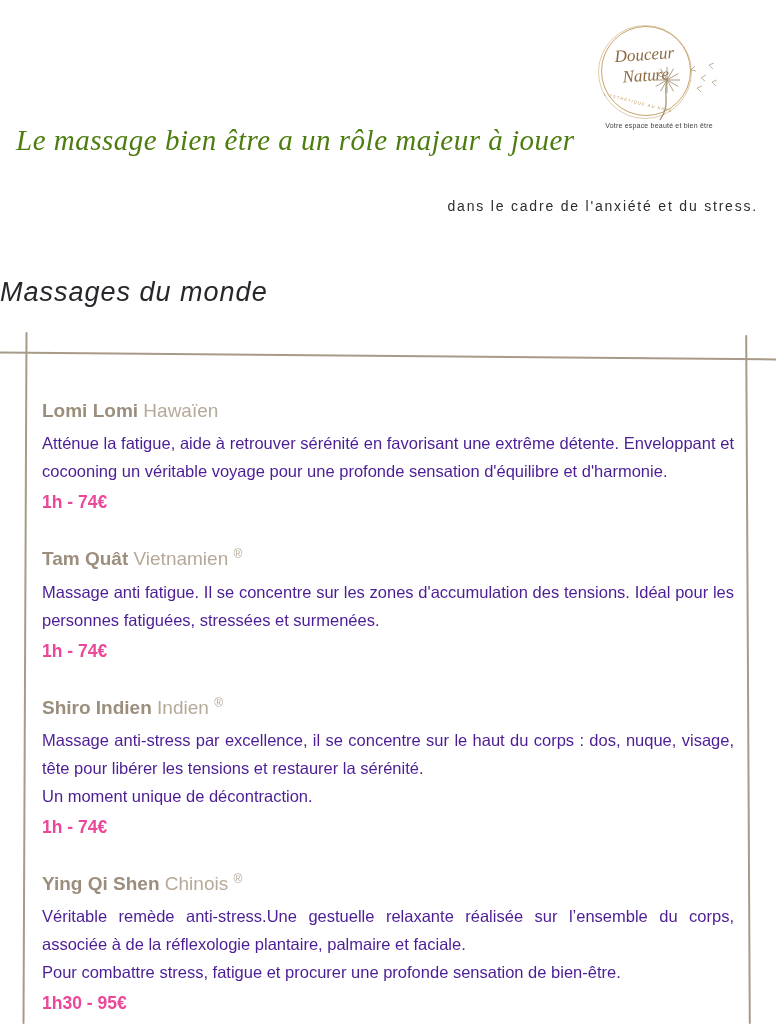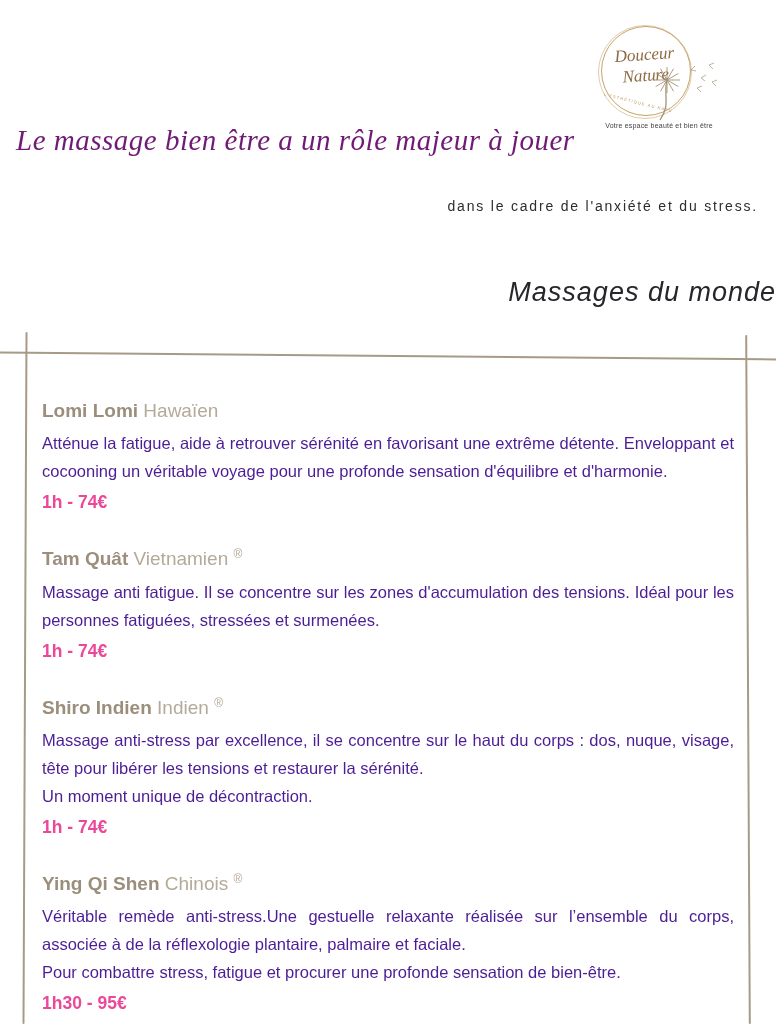--- a/index.html
+++ b/index.html
@@ -29,28 +29,28 @@
   }
   .logo-tagline{
     position:absolute;left:0;top:100px;width:132px;text-align:center;
     font-size:7px;color:#3f3f3f;letter-spacing:.2px;
   }
   .dandelion{position:absolute;left:60px;top:30px;}
   
   .script-heading{
     position:absolute;left:16px;top:124px;width:640px;
     font-family:"Liberation Serif",serif;font-style:italic;
-    font-size:29px;color:#701a75;white-space:nowrap;letter-spacing:.5px;
+    font-size:29px;color:#4d7c0f;white-space:nowrap;letter-spacing:.5px;
   }
   .subheading{
     position:absolute;right:18px;top:198px;
     font-size:14px;letter-spacing:1.8px;color:#2d2d2d;white-space:nowrap;
   }
   .section-title{
-    position:absolute;left:0;top:277px;width:776px;text-align:right;
+    position:absolute;left:0;top:277px;width:776px;text-align:left;
     font-style:italic;font-size:27px;letter-spacing:1px;color:#26262b;font-weight:400;
   }
   
   .frame-h{
     position:absolute;left:-4px;top:355px;width:784px;height:2px;
     background:#a79a87;border-radius:2px;transform:rotate(0.5deg);
   }
   .frame-v-left{
     position:absolute;left:24px;top:332px;width:2px;height:692px;
     background:#a79a87;border-radius:2px;transform:rotate(0.25deg);

